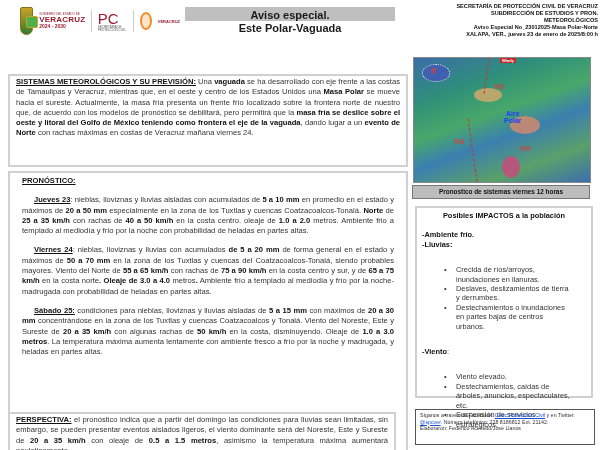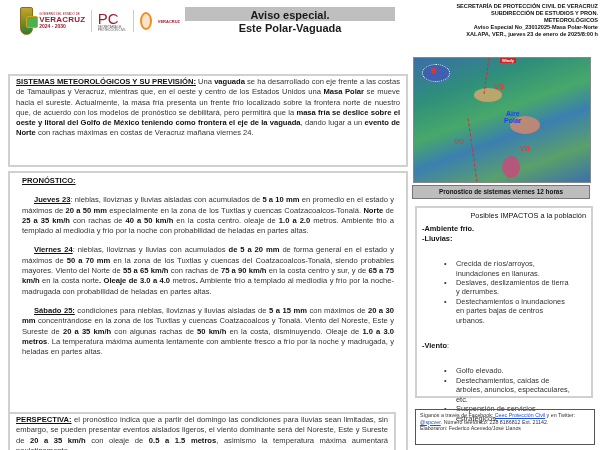--- a/index.html
+++ b/index.html
@@ -38,21 +38,21 @@
   .map { left:413px; top:57px; width:176px; height:124px; border:1px solid #888; overflow:hidden;
          background:linear-gradient(160deg,#3a6ea8 0%,#2f8f7a 25%,#48a86a 45%,#3b7fb0 60%,#5aa06a 80%,#3c6fae 100%); }
   .map .lbl { position:absolute; font-weight:bold; font-size:7px; }
   .map .red { color:#e53935; }
   .map .blue { color:#1e3cff; font-size:7px; line-height:7px; text-align:center; }
   .map .blob { position:absolute; border-radius:50%; }
   .map .dash { position:absolute; border-left:1px dashed #d32f2f; }
   .caption { left:412px; top:185px; width:178px; height:14px; background:#bdbdbd; border:1px solid #777; box-sizing:border-box;
              font-size:6.4px; font-weight:bold; text-align:center; line-height:12px; color:#111; }
   .impacts { left:415px; top:206px; width:178px; height:192px; border:2px solid #d0d0d0; box-sizing:border-box; padding:3px 5px; font-size:7.4px; line-height:9.4px; color:#333; }
-  .impacts .t { font-weight:normal; text-align:right; color:#111; margin-bottom:4px; }
+  .impacts .t { font-weight:bold; text-align:center; color:#111; margin-bottom:10px; }
   .impacts .cat { font-weight:bold; color:#111; }
   .impacts ul { margin:16px; padding-left:18px; }
   .impacts li { list-style:none; position:relative; }
   .impacts li::before { content:"•"; position:absolute; left:-12px; }
   .contact { left:415px; top:409px; width:180px; height:36px; border:1px solid #555; box-sizing:border-box; padding:2px 4px; font-size:5.3px; line-height:6.6px; color:#333; }
   .contact a { color:#1a4fd6; text-decoration:underline; }
 </style>
 </head>
 <body>
 
@@ -124,21 +124,21 @@
   <div class="t">Posibles IMPACTOS a la población</div>
   <div class="cat">-Ambiente frío.</div>
   <div class="cat">-Lluvias:</div>
   <ul>
     <li>Crecida de ríos/arroyos, inundaciones en llanuras.</li>
     <li>Deslaves, deslizamientos de tierra y derrumbes.</li>
     <li>Destechamientos o inundaciones en partes bajas de centros urbanos.</li>
   </ul>
   <div><span class="cat">-Viento</span><span>:</span></div>
   <ul>
-    <li>Golfo elevado.</li>
+    <li>Viento elevado.</li>
     <li>Destechamientos, caídas de árboles, anuncios, espectaculares, etc.</li>
     <li>Suspensión de servicios estratégicos.</li>
   </ul>
 </div>
 
 <div class="abs contact">
   <span>Síganos a través de Facebook: </span><a>Ceec Protección Civil</a><span> y en Twitter: </span><a>@spcver</a><span>. Número telefónico: 228 8186812 Ext. 21142.</span>
   <div>Elaboraron: Federico Acevedo/José Llanos</div>
 </div>
 

